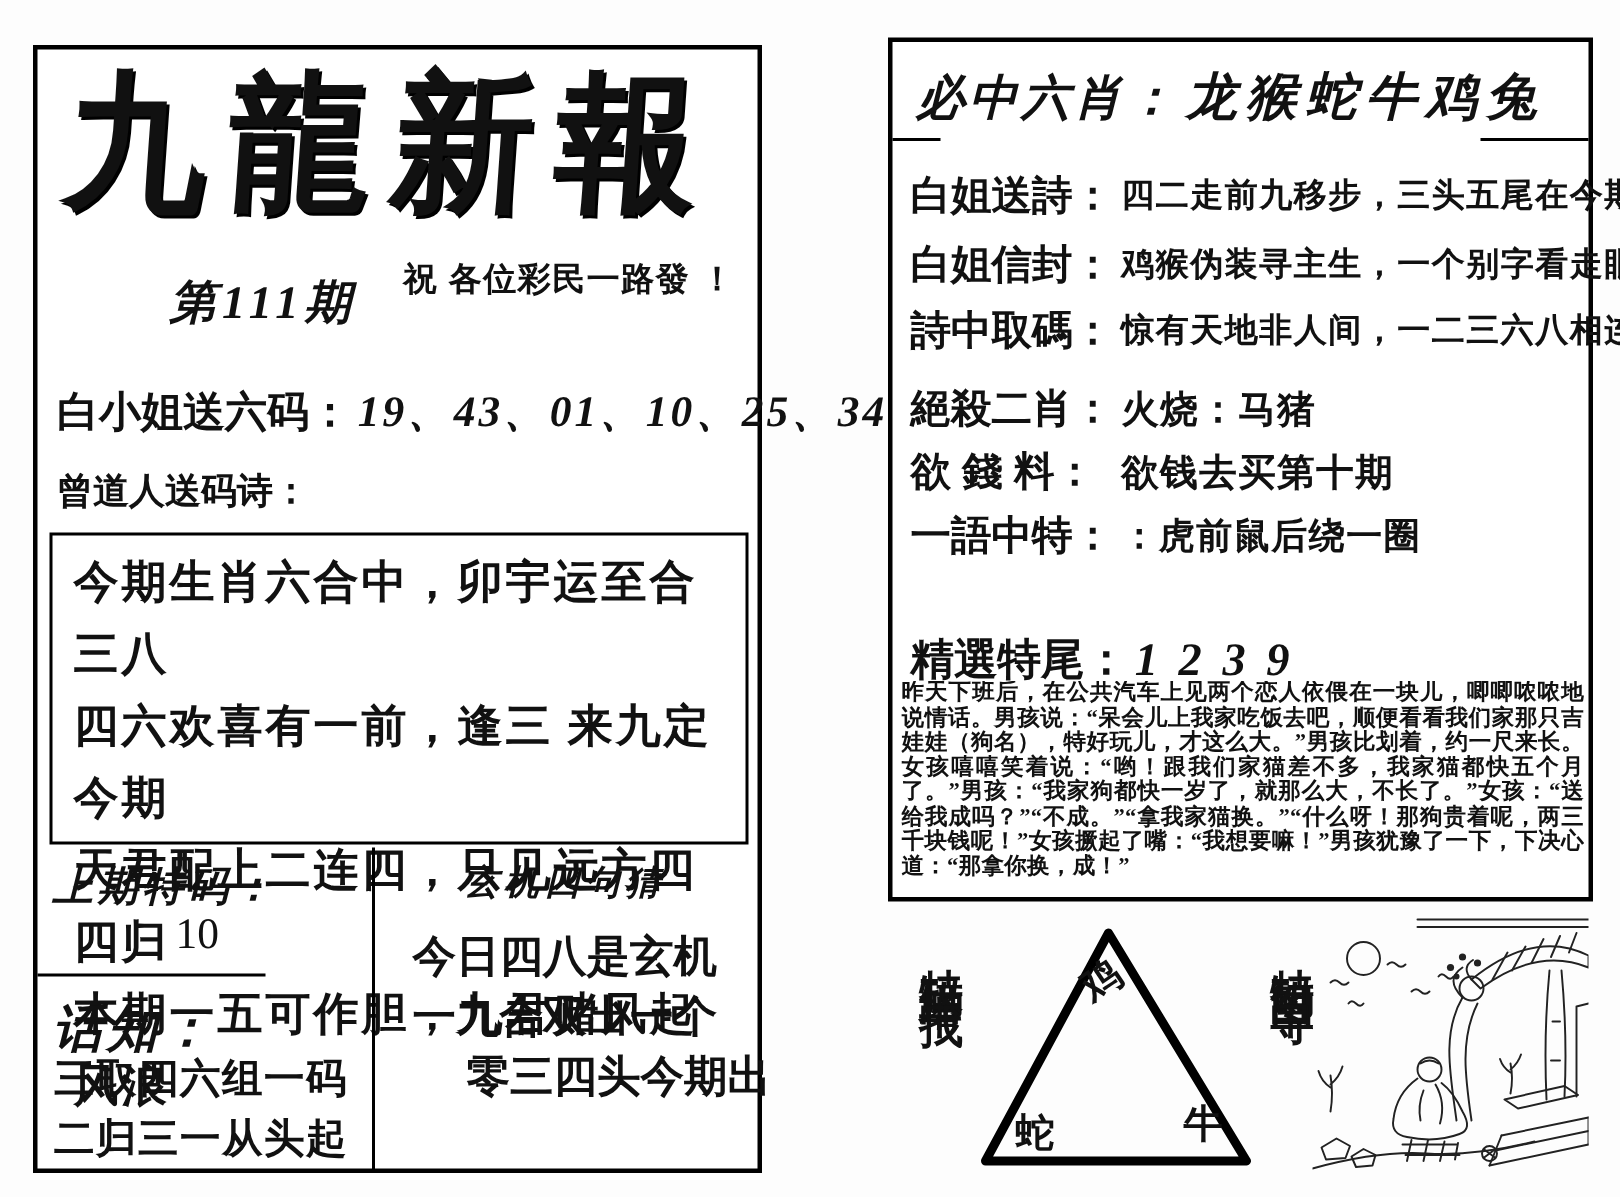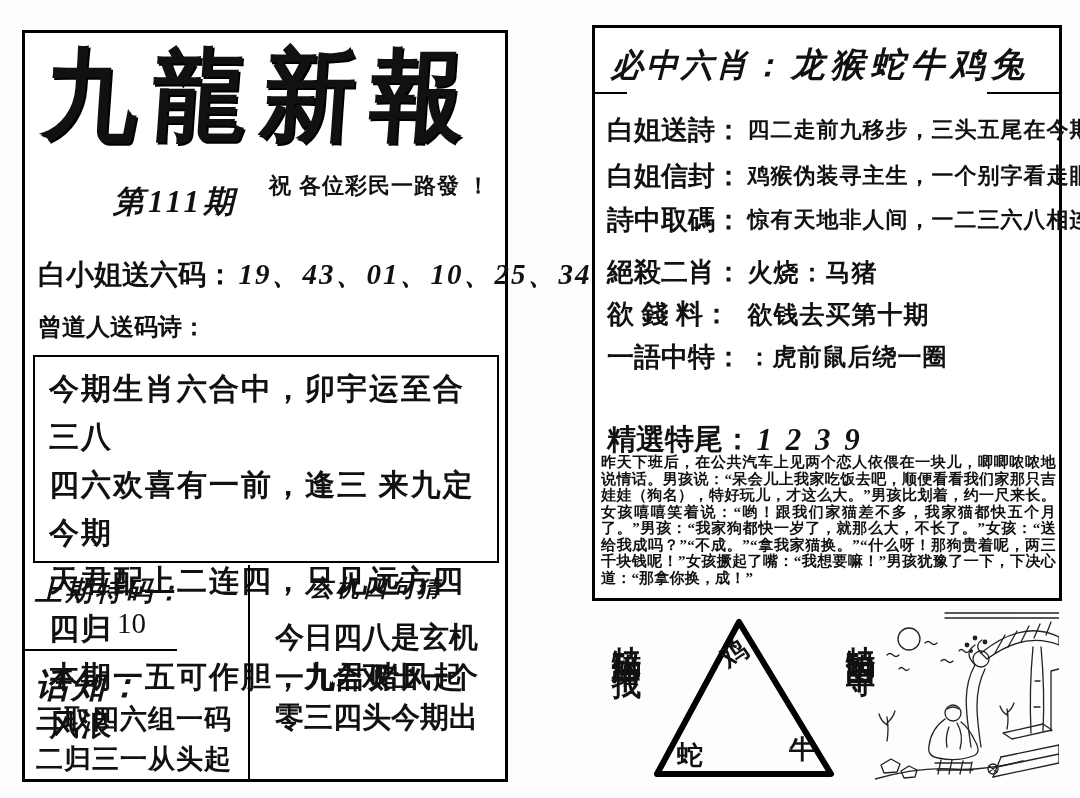--- a/index.html
+++ b/index.html
@@ -59,21 +59,21 @@
 
     <div class="hline" style="left:0px;top:616px;width:152px;"></div>
 
     <div class="abs cursive" style="left:10px;top:630px;font-size:34px;letter-spacing:2px;">话知：</div>
     <div class="abs kai" style="left:11px;top:668px;font-size:27px;letter-spacing:1px;">三取四六组一码</div>
     <div class="abs kai" style="left:11px;top:708px;font-size:27px;letter-spacing:1px;">二归三一从头起</div>
 
     <div class="abs cursive" style="left:223px;top:540px;width:257px;text-align:center;font-size:23px;letter-spacing:4px;">玄机四句猜</div>
     <div class="abs kai" style="left:223px;top:585px;width:257px;text-align:center;font-size:29px;">今日四八是玄机</div>
     <div class="abs kai" style="left:223px;top:625px;width:257px;text-align:center;font-size:29px;">一九合双出一个</div>
-    <div class="abs kai" style="left:223px;top:665px;width:257px;text-align:center;font-size:29px;">零三四头今期出</div>
+    <div class="abs kai" style="left:223px;top:665px;width:257px;text-align:center;font-size:29px;padding-left:36px;">零三四头今期出</div>
   </div>
 
   <div class="panel" style="left:592px;top:25px;width:470px;height:576px;">
 
     <div class="rowline" style="left:16px;top:14px;">
       <span class="cursive" style="font-size:32px;letter-spacing:3px;">必中六肖：</span>
       <span class="cursive" style="font-size:34px;letter-spacing:6px;">龙猴蛇牛鸡兔</span>
     </div>
     <div class="hline" style="left:0px;top:64px;width:32px;"></div>
     <div class="hline" style="left:392px;top:64px;width:72px;"></div>

